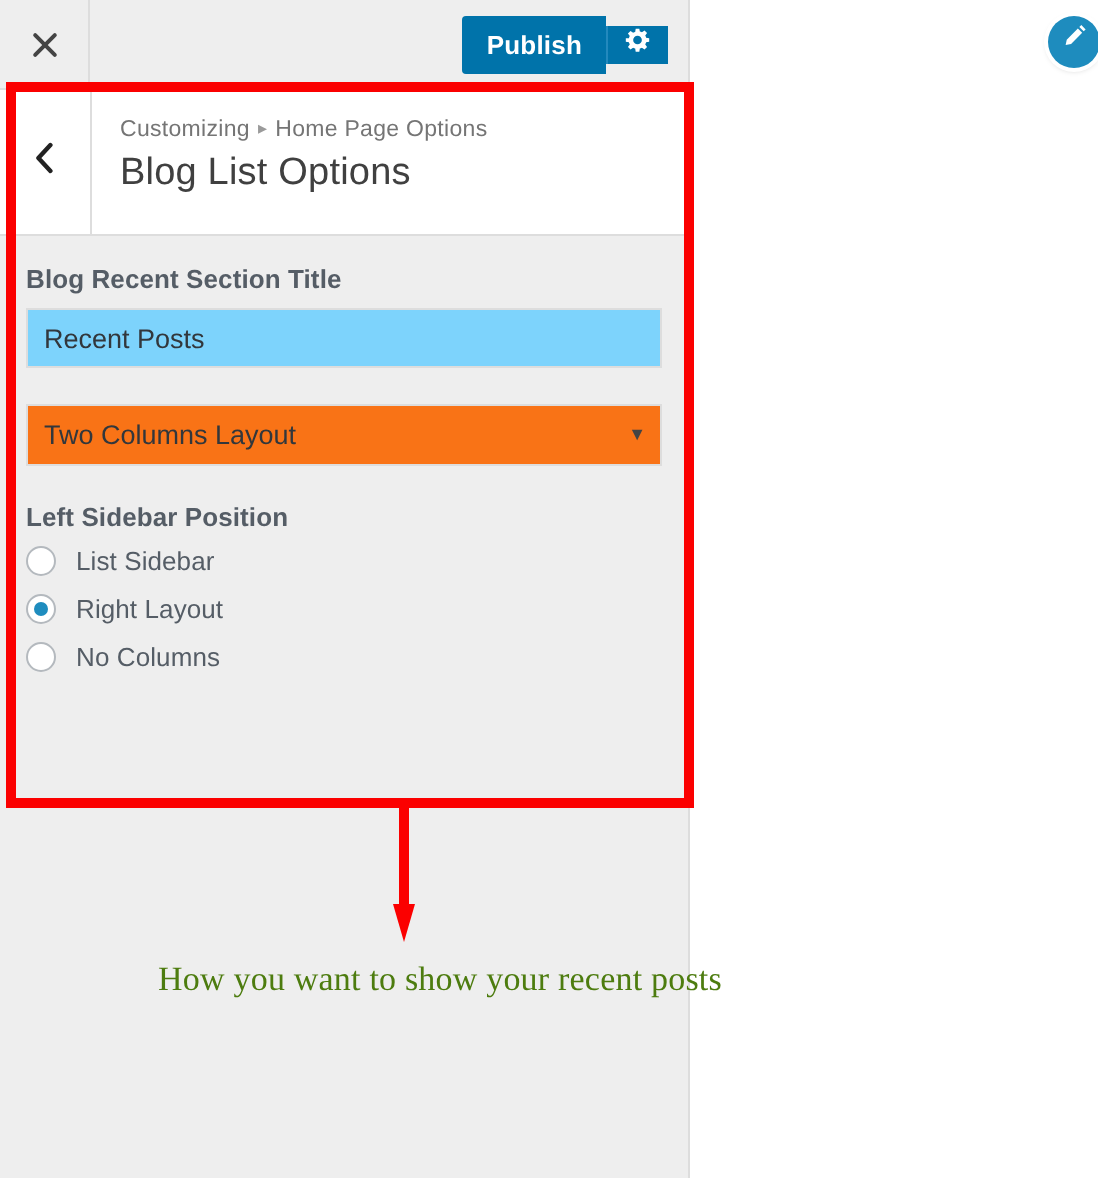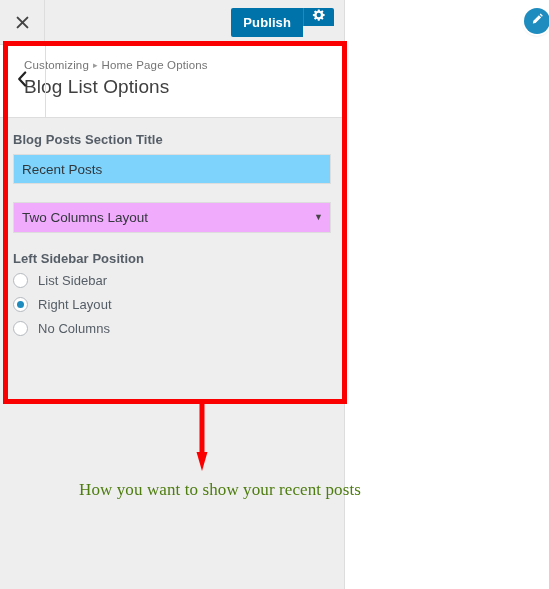--- a/index.html
+++ b/index.html
@@ -49,21 +49,21 @@
     cursor: pointer;
   }
   #close-button svg { display: block; }
 
   #publish-group {
     position: absolute;
     right: 10px;
     top: 8px;
     height: 29px;
     display: flex;
-    align-items: flex-start;
+    align-items: center;
     border-radius: 2px;
     overflow: hidden;
   }
   #publish-button {
     background: #0073aa;
     color: #ffffff;
     font-size: 13px;
     font-weight: bold;
     line-height: 29px;
     padding: 0 12px;
@@ -95,21 +95,21 @@
     width: 46px;
     height: 72px;
     display: flex;
     align-items: center;
     justify-content: center;
     border-right: 1px solid #dddddd;
     box-sizing: border-box;
     cursor: pointer;
   }
   #header-texts {
-    margin-left: 24px;
+    margin-left: 60px;
     padding-top: 14px;
   }
   #breadcrumb {
     font-size: 11.5px;
     color: #757575;
     letter-spacing: 0.15px;
     white-space: nowrap;
   }
   #breadcrumb .sep {
     display: inline-block;
@@ -158,21 +158,21 @@
   .select-wrap {
     position: relative;
     width: 100%;
     height: 31px;
   }
   .select-box {
     width: 100%;
     height: 31px;
     box-sizing: border-box;
     border: 1px solid #dddddd;
-    background: #f0abfc;
+    background: #f97316;
     font-size: 13.5px;
     color: #32373c;
     line-height: 29px;
     padding: 0 24px 0 8px;
     cursor: pointer;
     white-space: nowrap;
     overflow: hidden;
   }
   .select-arrow {
     position: absolute;
@@ -306,21 +306,21 @@
       <div id="breadcrumb">
         <span>Customizing</span><span class="sep">▸</span><span>Home Page Options</span>
       </div>
       <div id="panel-title">Blog List Options</div>
     </div>
   </div>
 
   <div id="panel-body">
 
     <div class="control-block">
-      <div class="control-label">Blog Posts Section Title</div>
+      <div class="control-label">Blog Recent Section Title</div>
       <input class="text-input" type="text" value="Recent Posts" style="">
     </div>
 
     <div class="control-block">
       <div class="select-wrap">
         <div class="select-box">Two Columns Layout</div>
         <div class="select-arrow">▼</div>
       </div>
     </div>
 

